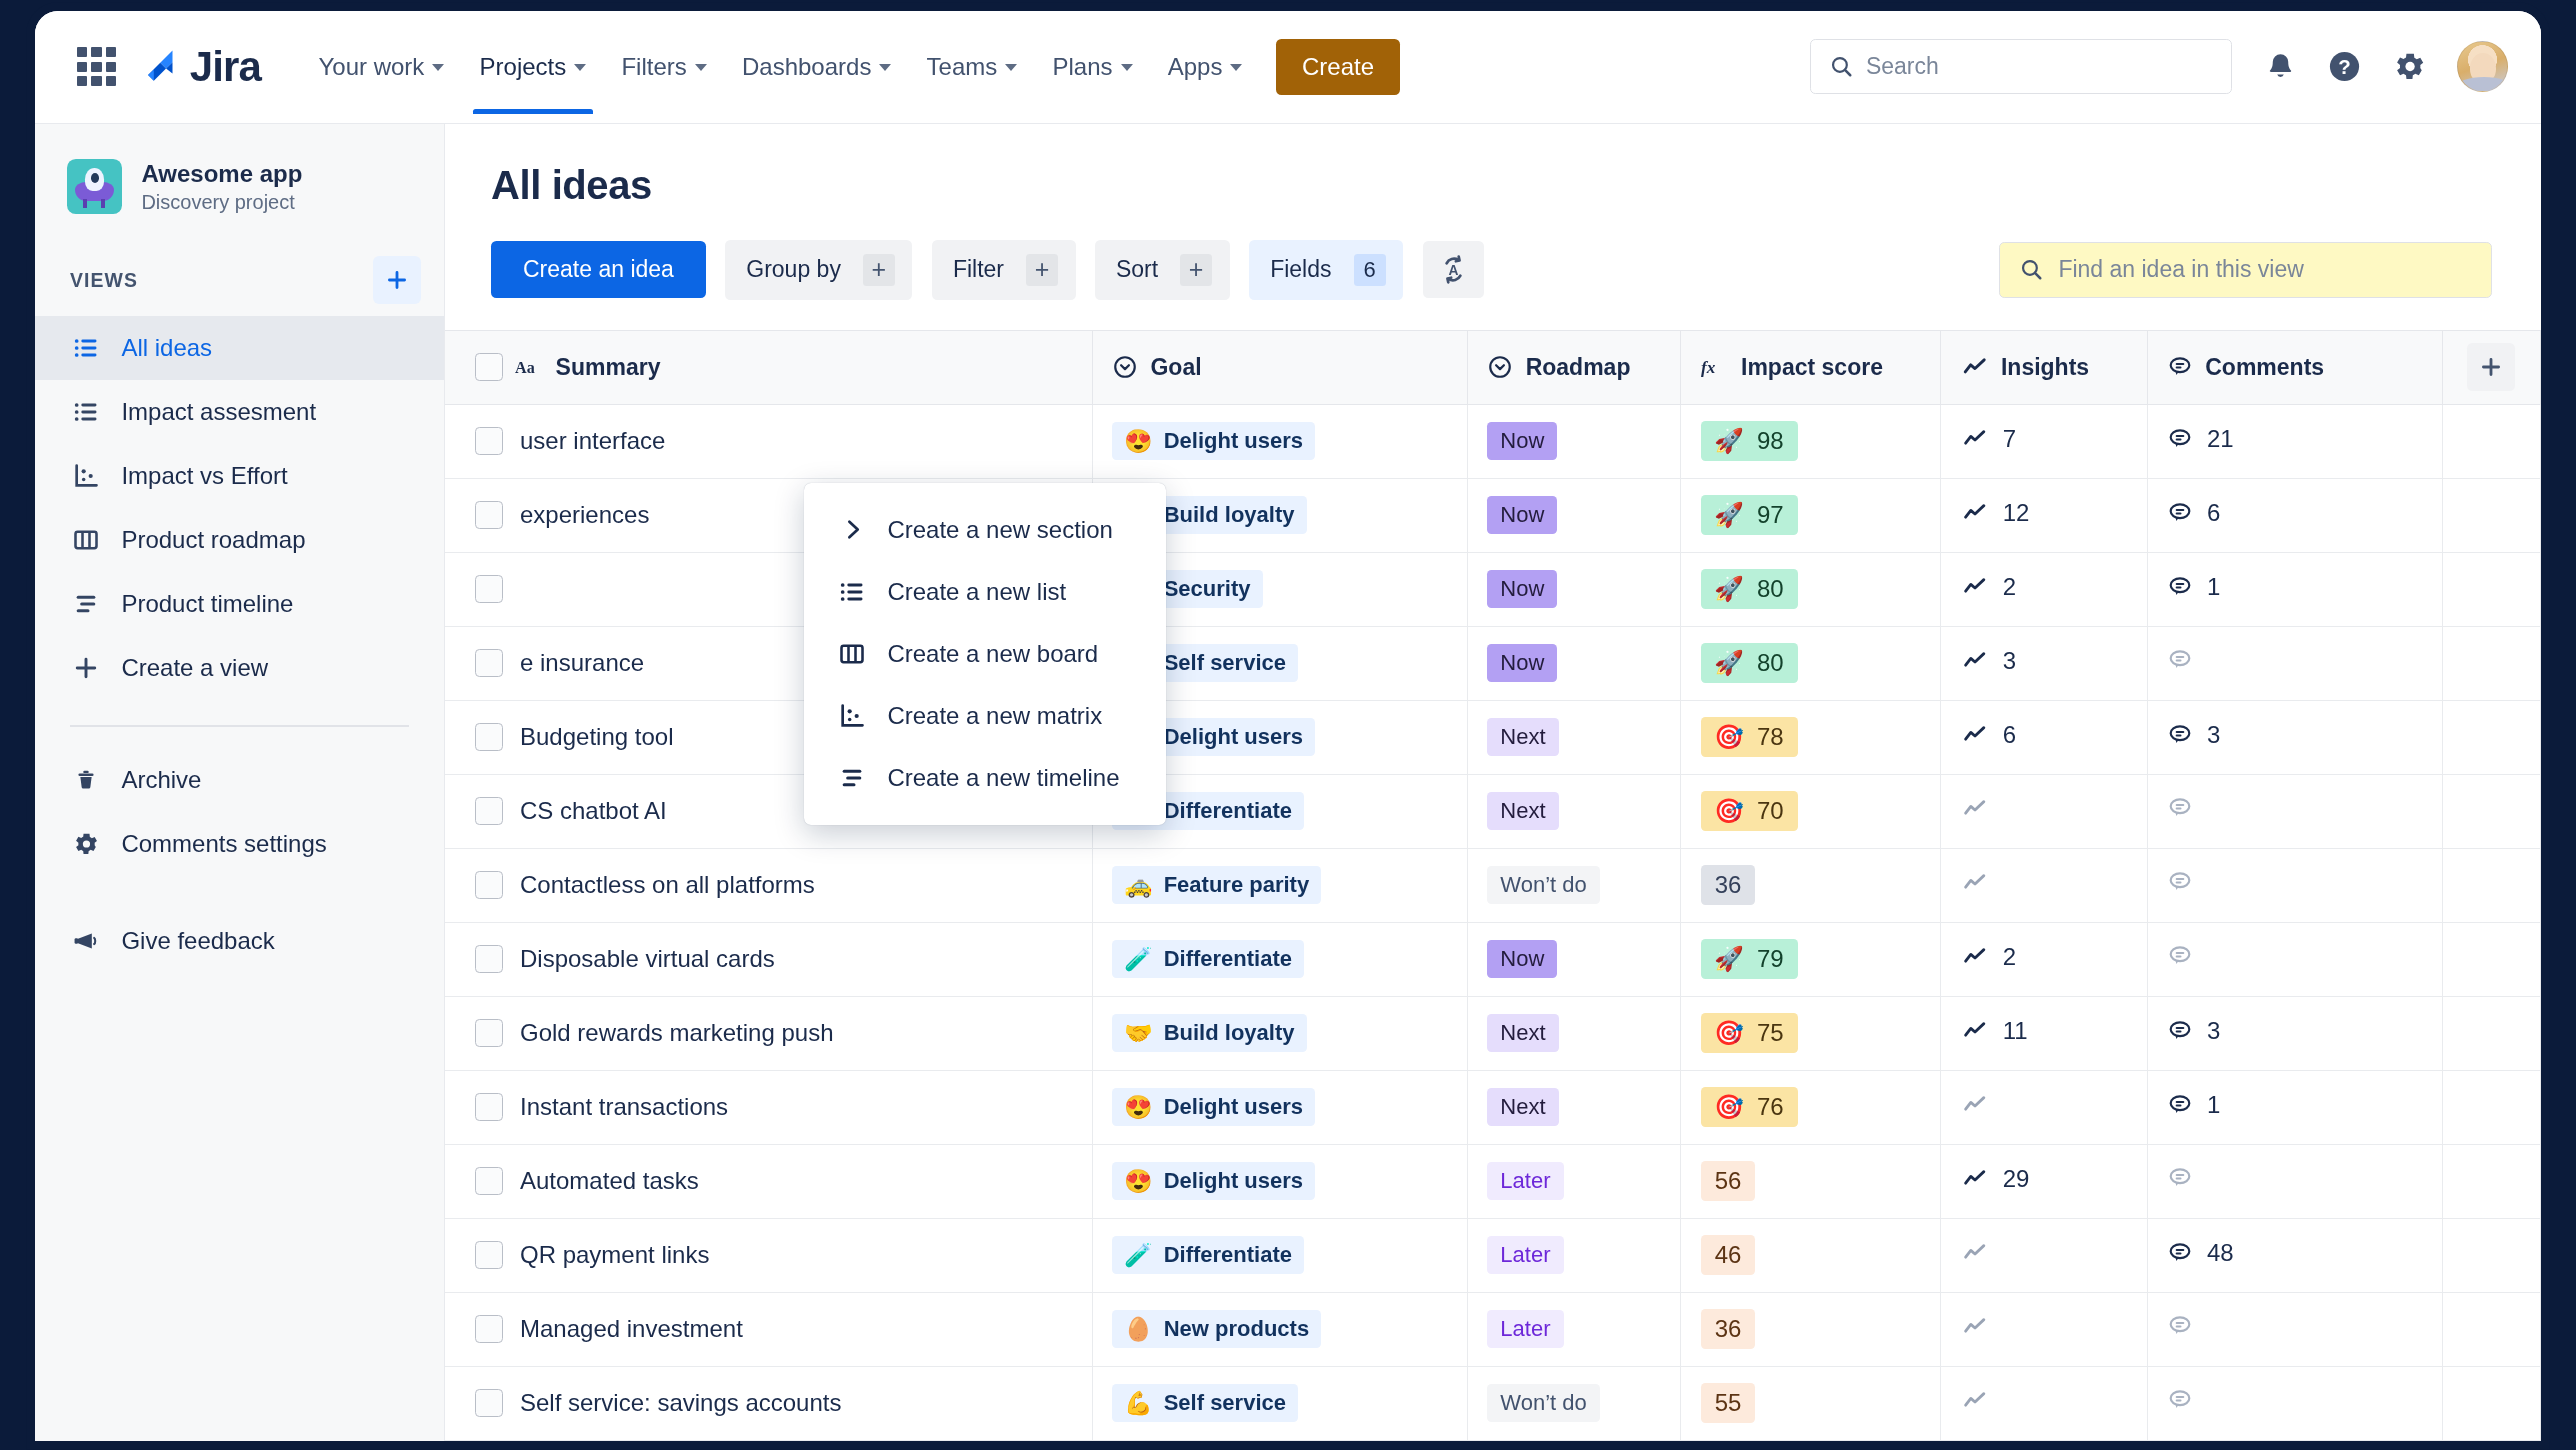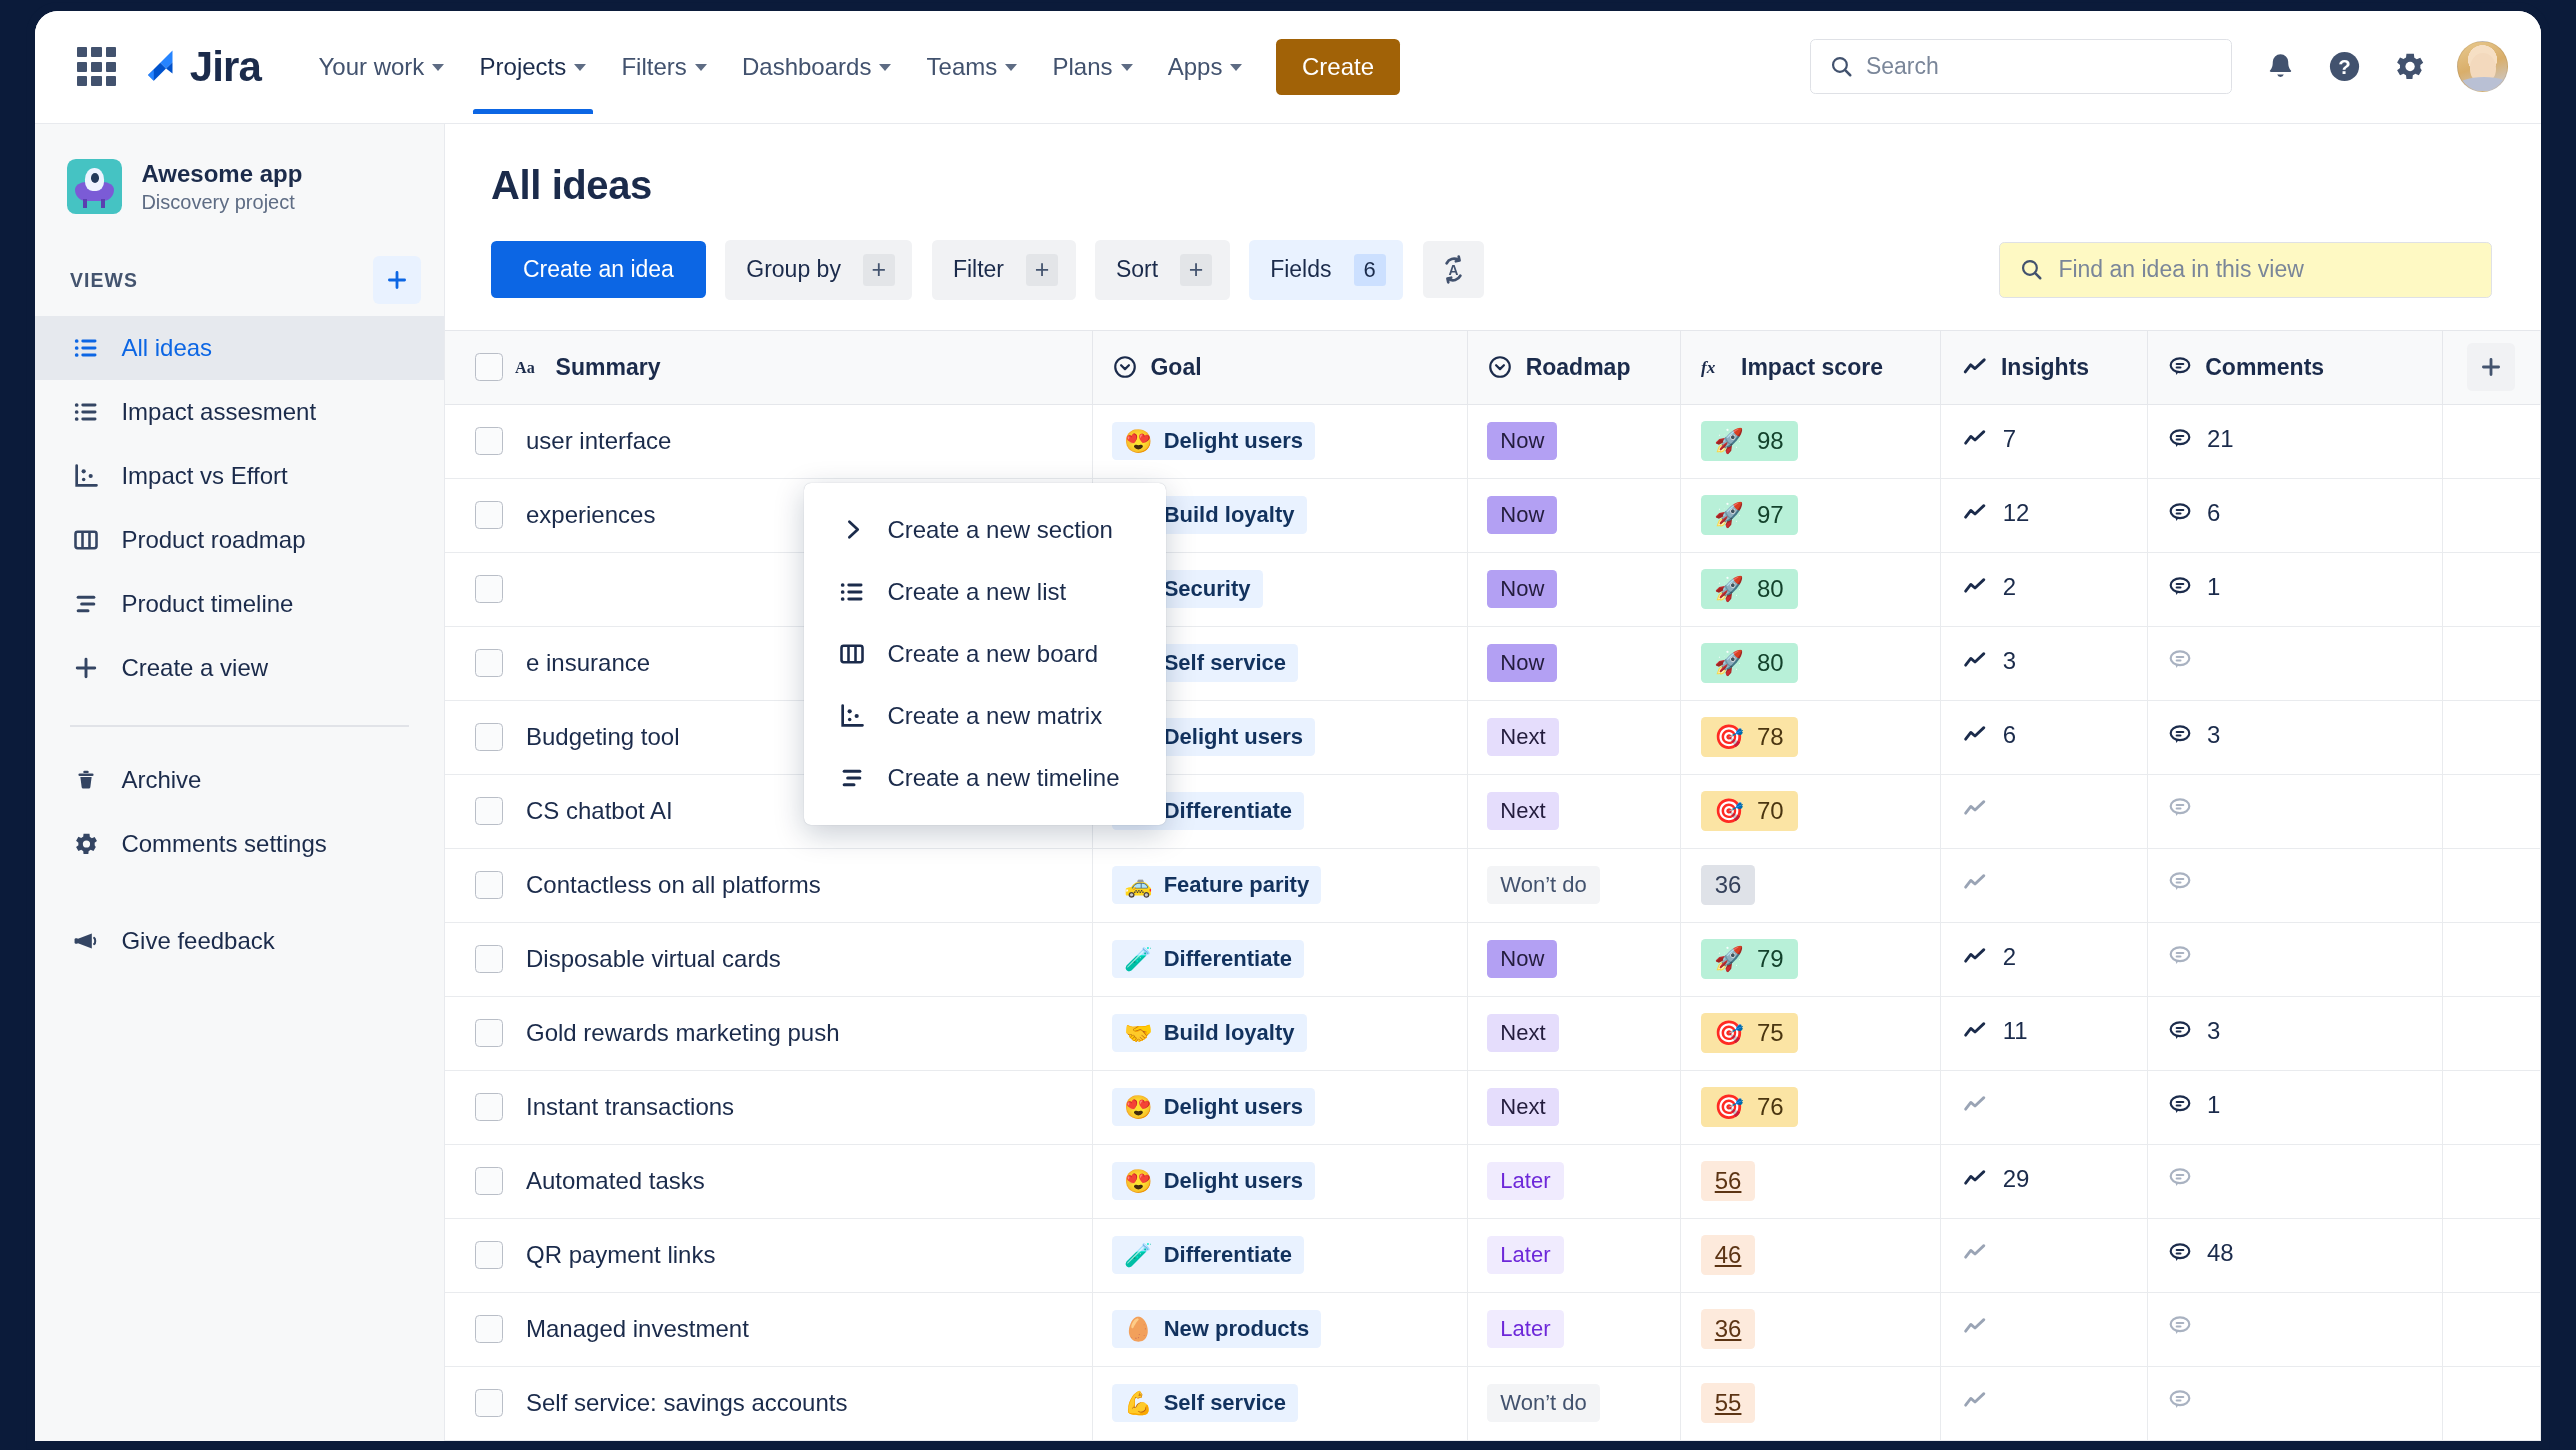--- a/index.html
+++ b/index.html
@@ -230,42 +230,42 @@
   table.ideas td {
     border: 0.9px solid #e9ebee; height: 74px; padding: 0 19.4px;
     font-size: 24px; color: #1b2b4b; vertical-align: middle;
   }
   table.ideas td:first-child { border-left: none; padding-left: 30px; }
   .th-inner { display: flex; align-items: center; gap: 12.3px; }
   .cb {
     width: 28px; height: 28px; border: 1.8px solid #b9bec7; border-radius: 4.4px;
     background: #fafbfc; display: inline-block; flex: 0 0 28px; cursor: pointer;
   }
-  .sumcell { display: flex; align-items: center; gap: 23px; }
+  .sumcell { display: flex; align-items: center; gap: 17px; }
   .tag {
     display: inline-flex; align-items: center; gap: 10.6px;
     background: #e9f2ff; color: #12325e; border-radius: 4.4px;
     padding: 6.2px 12.3px; font-size: 22px; font-weight: 700; white-space: nowrap;
   }
   .tag .em { font-size: 23px; line-height: 1; }
   .pill {
     display: inline-flex; align-items: center; border-radius: 4.4px;
     padding: 6.2px 13px; font-size: 22px; white-space: nowrap;
   }
   .pill.now   { background: #b3a0f3; color: #231c3d; }
   .pill.next  { background: #e5ddfc; color: #231c3d; }
   .pill.later { background: #f0ebfe; color: #6d28d9; }
   .pill.wont  { background: #f3f4f6; color: #42526e; }
   .score {
     display: inline-flex; align-items: center; gap: 12.3px;
     border-radius: 4.4px; padding: 6.2px 14px; font-size: 24px; white-space: nowrap;
   }
   .score.high { background: #b8f0d8; color: #13422c; }
   .score.mid  { background: #fbe4a4; color: #4a3510; }
-  .score.low  { background: #fdeadc; color: #5c3414; text-decoration: underline; }
+  .score.low  { background: #fdeadc; color: #5c3414; }
   .score.gray { background: #dfe2e8; color: #34405a; }
   .cell-ic { display: inline-flex; align-items: center; gap: 14px; font-size: 24px; color:#1b2b4b;}
   .colplus {
     width: 48px; height: 48px; border-radius: 5.3px; background: #f1f2f4;
     display: flex; align-items: center; justify-content: center; cursor: pointer;
   }
 </style>
 </head>
 <body>
 

